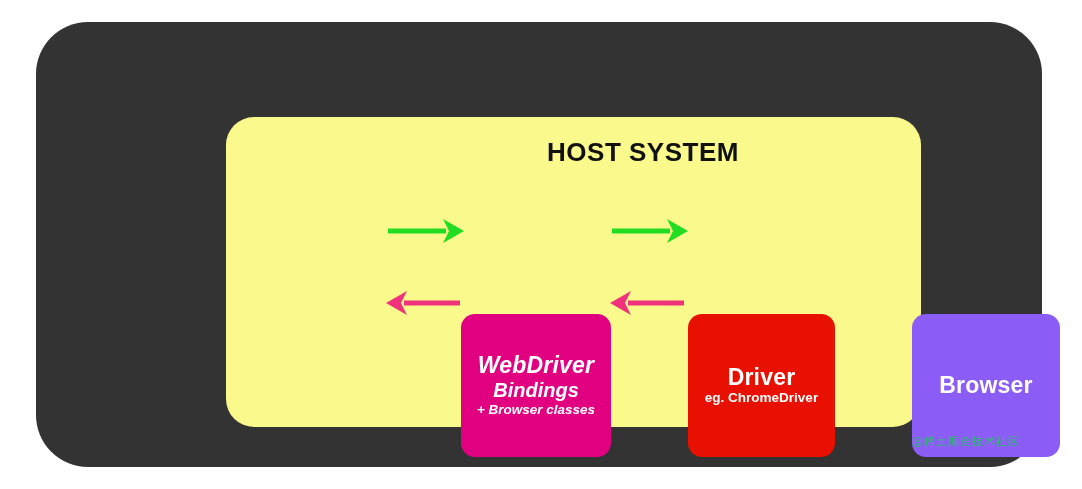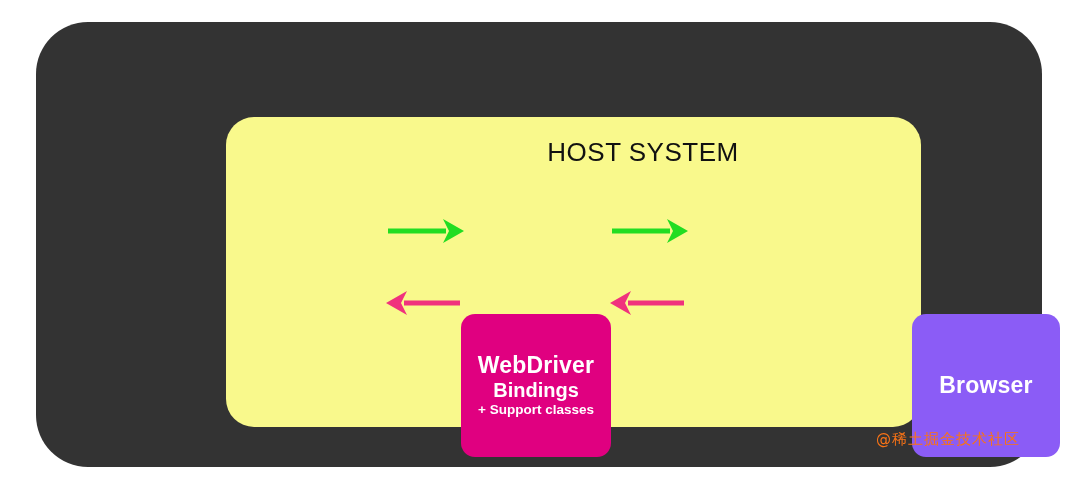--- a/index.html
+++ b/index.html
@@ -37,21 +37,21 @@
     border-radius: 28px;
   }
 
   #host-title {
     position: absolute;
     left: 0;
     top: 20px;
     width: 834px;
     text-align: center;
     font-size: 26px;
-    font-weight: normal;
+    font-weight: bold;
     letter-spacing: 0.5px;
     color: #111111;
     font-family: "Liberation Sans", sans-serif;
   }
 
   
   .node {
     position: absolute;
     display: flex;
     flex-direction: column;
@@ -77,20 +77,21 @@
   .node-sub.small {
     font-size: 13.5px;
   }
 
   #node-webdriver {
     left: 235px;
     top: 197px;
     width: 150px;
     height: 143px;
     background: #e00080;
+    font-style: italic;
   }
   #node-driver {
     left: 462px;
     top: 197px;
     width: 147px;
     height: 143px;
     background: #e81000;
   }
   #node-browser {
     left: 686px;
@@ -108,42 +109,46 @@
     width: 1082px;
     height: 489px;
     pointer-events: none;
   }
 
   
   #watermark {
     position: absolute;
     right: 22px;
     bottom: 18px;
-    font-size: 15px;
-    color: #f97316;
+    font-size: 11px;
+    color: #22c55e;
     font-family: "DejaVu Sans", sans-serif;
     letter-spacing: 1px;
     white-space: nowrap;
   }
 </style>
 </head>
 <body>
 
 <div id="dark-card">
 
   <div id="host-panel">
 
     <div id="host-title">HOST SYSTEM</div>
 
     <div class="node" id="node-webdriver">
       <div class="node-title">WebDriver</div>
       <div class="node-sub">Bindings</div>
-      <div class="node-sub small">+ Support classes</div>
+      <div class="node-sub small">+ Browser classes</div>
     </div>
 
+    <div class="node" id="node-driver">
+      <div class="node-title">Driver</div>
+      <div class="node-sub small">eg. ChromeDriver</div>
+    </div>
 
     <div class="node" id="node-browser">
       <div class="node-title">Browser</div>
     </div>
 
   </div>
 
   <div id="watermark">@稀土掘金技术社区</div>
 </div>
 

